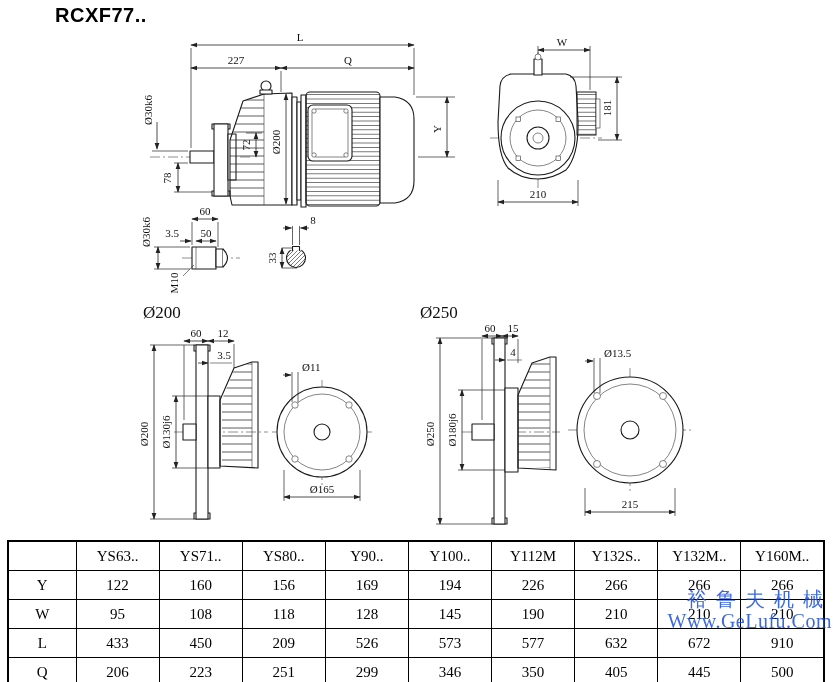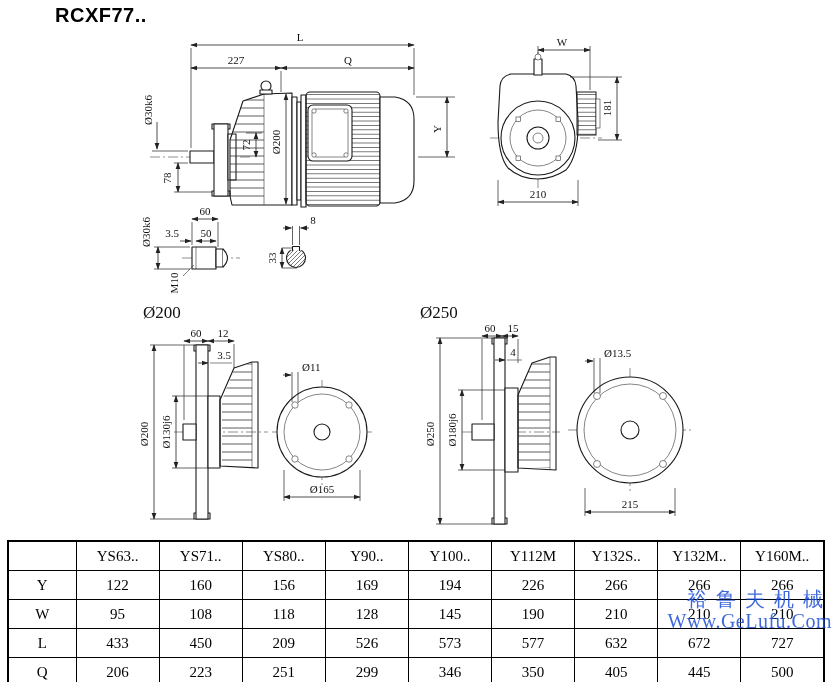--- a/index.html
+++ b/index.html
@@ -360,21 +360,21 @@
     <tr>
       <th>L</th>
       <td>433</td>
       <td>450</td>
       <td>209</td>
       <td>526</td>
       <td>573</td>
       <td>577</td>
       <td>632</td>
       <td>672</td>
-      <td>727</td>
+      <td>910</td>
     </tr>
     <tr>
       <th>Q</th>
       <td>206</td>
       <td>223</td>
       <td>251</td>
       <td>299</td>
       <td>346</td>
       <td>350</td>
       <td>405</td>

